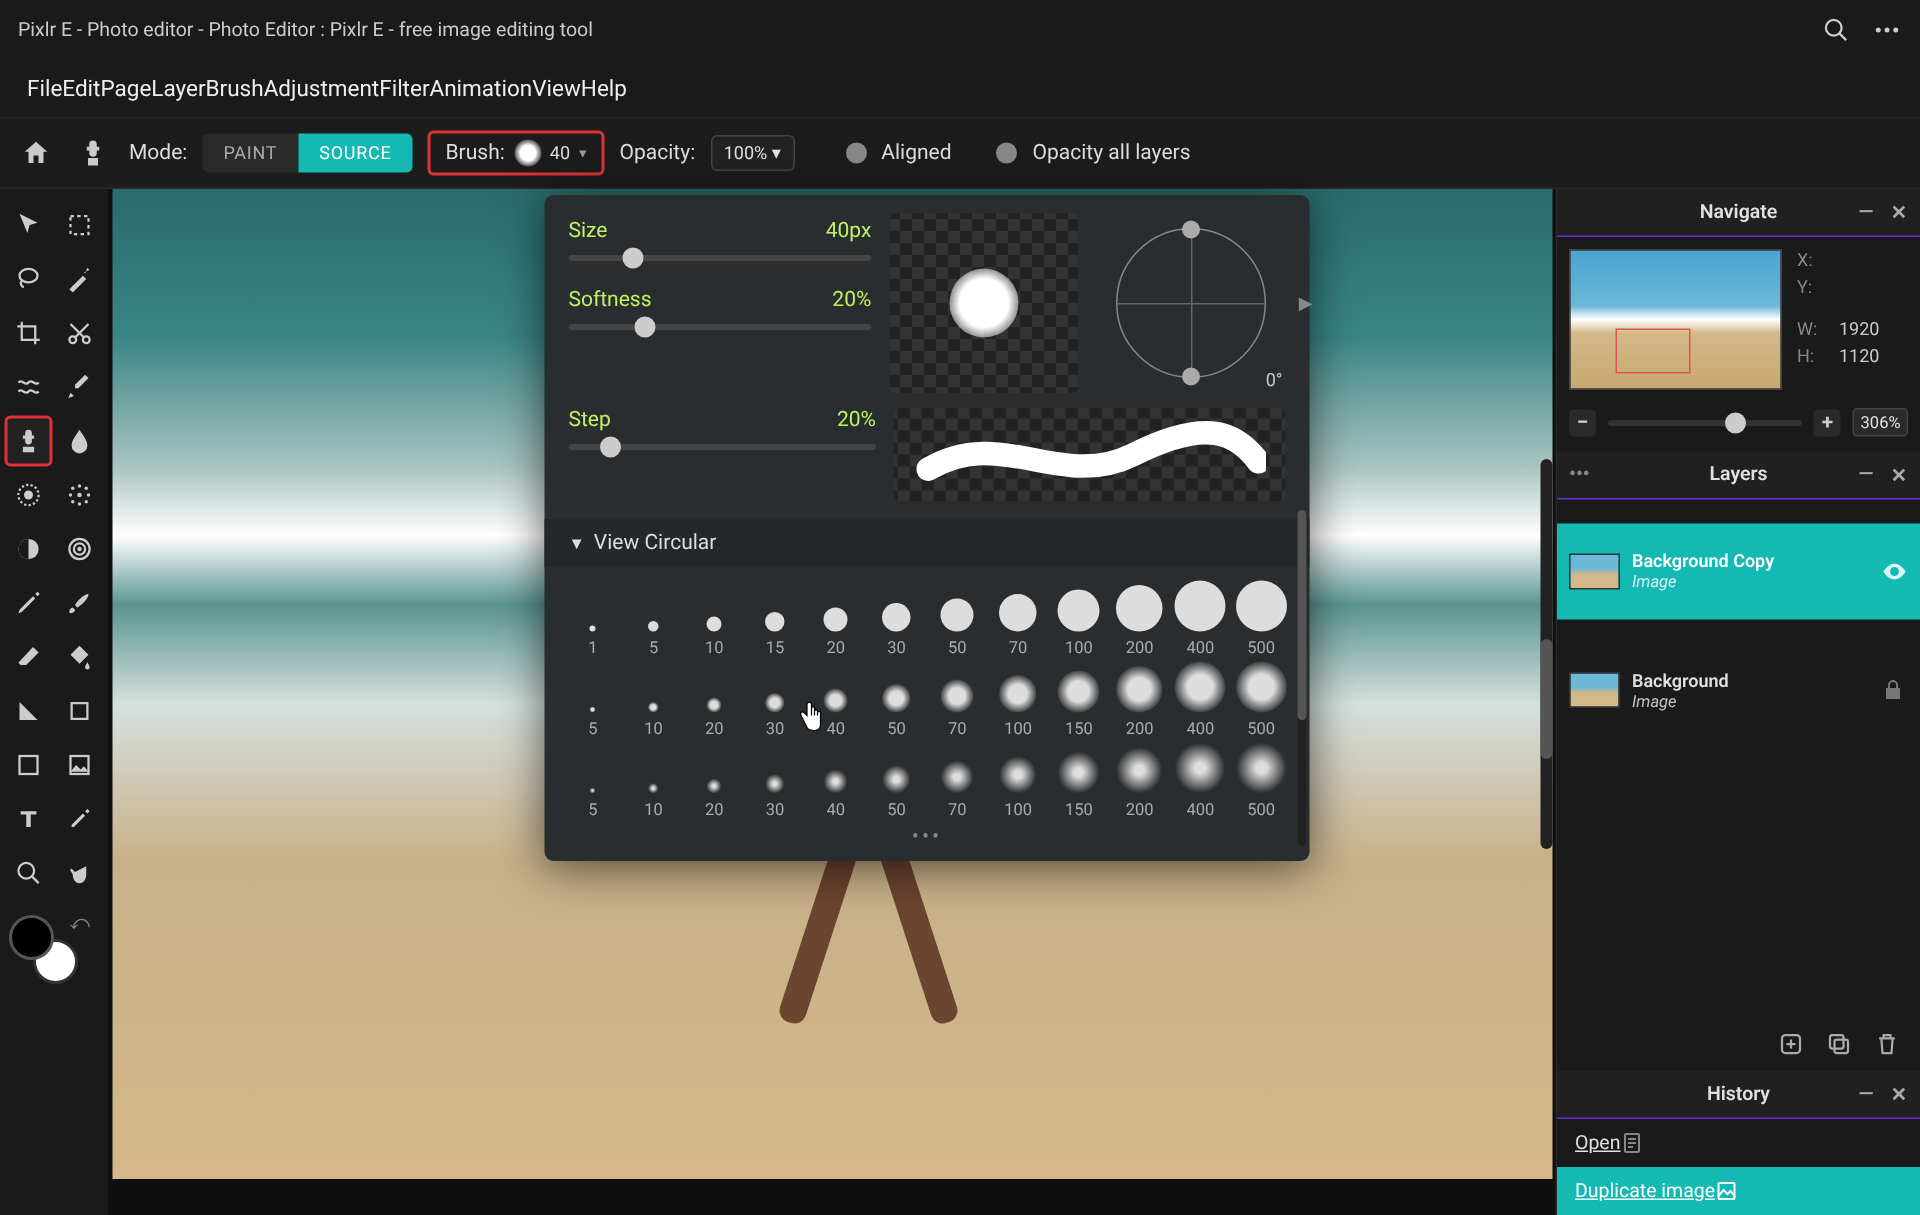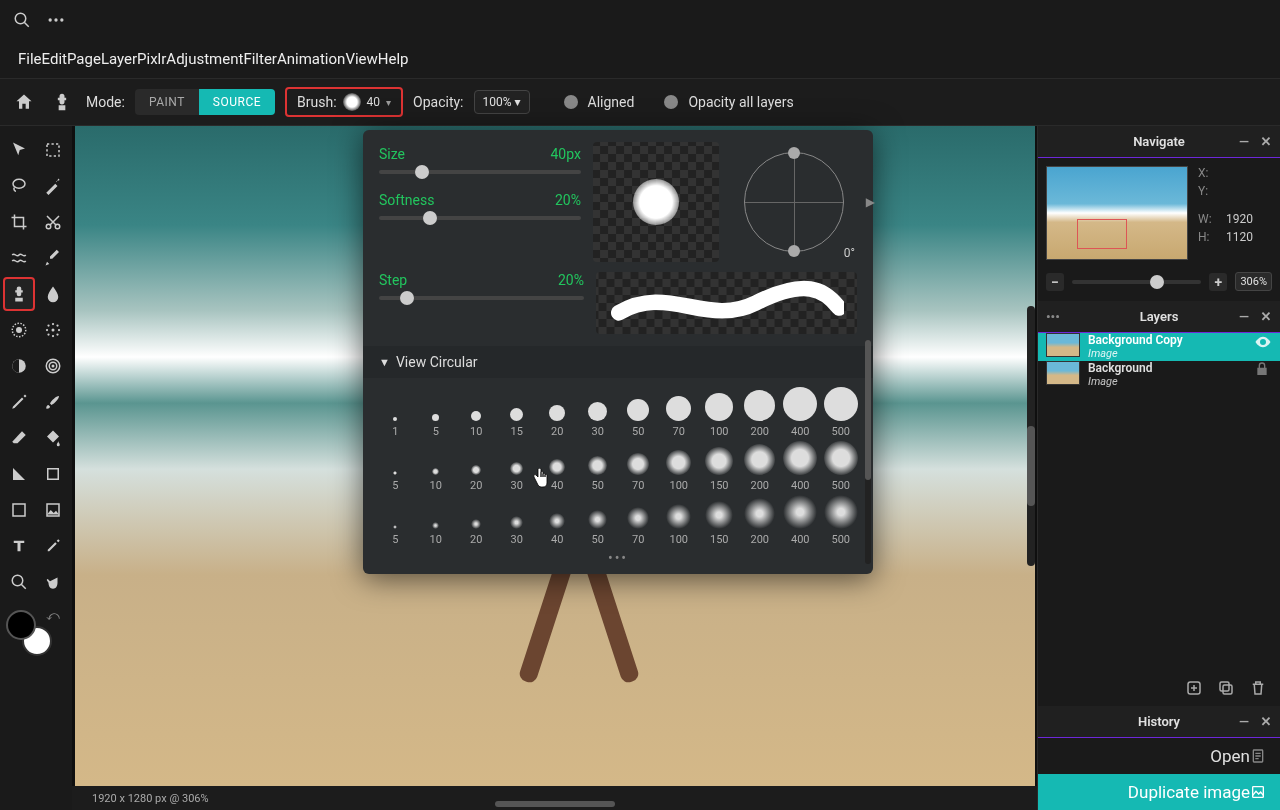--- a/index.html
+++ b/index.html
@@ -60,42 +60,42 @@
 .nav-info-row { display:flex; gap:8px; }
 .nav-info-label { color:#888; width:20px;}
 
 .zoom-row { display:flex; align-items:center; gap:8px; padding:4px 8px 10px; }
 .zoom-btn { width:18px; height:18px; background:#2a2a2a; border-radius:3px; display:flex; align-items:center; justify-content:center; font-size:14px; color:#ccc; cursor:pointer; font-weight:bold;}
 .zoom-slider { flex:1; height:4px; background:#333; border-radius:2px; position:relative;}
 .zoom-slider-thumb { position:absolute; top:-5px; left:60%; width:14px; height:14px; background:#ccc; border-radius:50%;}
 .zoom-val { font-size:11px; background:#2a2a2a; padding:2px 4px; border-radius:3px; border:1px solid #444;}
 
 .layers-body { flex:1; }
-.layer-item { display:flex; padding:0 8px; gap:8px; cursor:pointer;}
+.layer-item { display:flex; align-items:center; padding:18px 8px; gap:8px; cursor:pointer;margin-top:16px;}
 .layer-item.active { background:#15b9b3; color:#fff;}
 .layer-thumb { width:34px; height:24px; background: linear-gradient(180deg,#6bb8d8 40%,#d4b888 60%); border:1px solid #333;}
 .layer-text { flex:1; display:flex; flex-direction:column; line-height:1.2;}
 .layer-name { font-size:12px; font-weight:600;}
 .layer-type { font-size:11px; font-style:italic; opacity:0.85;}
 .layer-icon { width:18px; color:inherit; opacity:0.85;}
 
 .layers-actions { display:flex; justify-content:flex-end; gap:12px; padding:8px 12px;}
 .la-btn { width:20px; height:20px; color:#aaa; cursor:pointer; display:flex; align-items:center; justify-content:center;}
 
 .history-body { }
-.history-item { display:flex; align-items:center; justify-content:flex-end; padding:8px 12px; font-size:17px; cursor:pointer;}
+.history-item { display:flex; align-items:center; justify-content:flex-start; padding:8px 12px; font-size:13px; cursor:pointer;text-decoration:underline;}
 .history-item.active { background:#15b9b3; color:#fff;}
 .hist-icon { width:18px;}
 
 
 .brush-popup { position:absolute; left:363px; top:130px; width:510px; background:#2a2d2f; border-radius:6px; box-shadow:0 4px 30px rgba(0,0,0,0.6); z-index:50; padding:12px 0 8px 0;}
 .bp-top { display:flex; gap:12px; padding:0 16px 10px;}
 .bp-sliders { width:205px; display:flex; flex-direction:column; gap:18px; padding-top:4px;}
 .bp-slider-row {}
-.bp-sl-head { display:flex; justify-content:space-between; font-size:14px; color:#22c55e; margin-bottom:8px;}
+.bp-sl-head { display:flex; justify-content:space-between; font-size:14px; color:#bef264; margin-bottom:8px;}
 .bp-sl-track { height:4px; background:#444; border-radius:2px; position:relative;}
 .bp-sl-thumb { position:absolute; top:-5px; width:14px; height:14px; background:#ccc; border-radius:50%; cursor:pointer;}
 .bp-preview-box { width:128px; height:120px; background: repeating-conic-gradient(#333 0% 25%, #222 0% 50%) 50% / 16px 16px; border-radius:4px; display:flex; align-items:center; justify-content:center; }
 .bp-preview-dot { width:46px; height:46px; border-radius:50%; background: radial-gradient(circle, #fff 50%, rgba(255,255,255,0) 90%);}
 .bp-angle-box { width:128px; height:120px; display:flex; align-items:center; justify-content:center; position:relative;}
 .bp-angle-circle { width:100px; height:100px; border:1px solid #888; border-radius:50%; position:relative;}
 .bp-angle-circle::before { content:""; position:absolute; left:50%; top:0; bottom:0; width:1px; background:#666;}
 .bp-angle-circle::after { content:""; position:absolute; top:50%; left:0; right:0; height:1px; background:#666;}
 .bp-angle-dot-t { position:absolute; top:-6px; left:50%; transform:translateX(-50%); width:12px; height:12px; background:#aaa; border-radius:50%;}
 .bp-angle-dot-b { position:absolute; bottom:-6px; left:50%; transform:translateX(-50%); width:12px; height:12px; background:#aaa; border-radius:50%;}
@@ -132,20 +132,21 @@
 
 .canvas-scroll { position:absolute; right:2px; top:180px; width:8px; height:260px; background:#222; border-radius:4px;}
 .canvas-scroll-thumb { position:absolute; top:120px; width:8px; height:80px; background:#555; border-radius:4px;}
 
 svg { display:block; }
 </style>
 </head>
 <body>
 
 <div class="titlebar">
+  <div class="titlebar-title">Pixlr E - Photo editor - Photo Editor : Pixlr E - free image editing tool</div>
   <div class="titlebar-right">
     <div class="titlebar-icon">
       <svg width="18" height="18" viewBox="0 0 24 24" fill="none" stroke="currentColor" stroke-width="2">
           <circle cx="10" cy="10" r="7"></circle>
           <line x1="21" y1="21" x2="15" y2="15"></line>
         </svg>
     </div>
     <div class="titlebar-icon">
       <svg width="20" height="20" viewBox="0 0 24 24" fill="currentColor">
           <circle cx="5" cy="12" r="2"></circle>
@@ -154,21 +155,21 @@
         </svg>
     </div>
   </div>
 </div>
 
 <div class="menubar">
   <span>File</span>
   <span>Edit</span>
   <span>Page</span>
   <span>Layer</span>
-  <span>Pixlr</span>
+  <span>Brush</span>
   <span>Adjustment</span>
   <span>Filter</span>
   <span>Animation</span>
   <span>View</span>
   <span>Help</span>
 </div>
 
 <div class="optionsbar">
   <div class="opt-icon">
     <svg width="20" height="20" viewBox="0 0 24 24" fill="currentColor">
@@ -387,23 +388,20 @@
   <div class="canvas-area">
     <div class="canvas-img">
       <div class="canvas-overlay-legs">
         <div class="leg leg1"></div>
           <div class="leg leg2"></div>
       </div>
     </div>
     <div class="canvas-scroll">
         <div class="canvas-scroll-thumb"></div>
       </div>
-    <div class="status-bar">
-      <span>1920 x 1280 px @ 306%</span>
-    </div>
   </div>
 
   <div class="right-panels">
     <div class="panel-header">
       <span>Navigate</span>
       <div class="ph-actions">
         <div class="ph-btn">—</div>
         <div class="ph-btn">✕</div>
       </div>
     </div>

